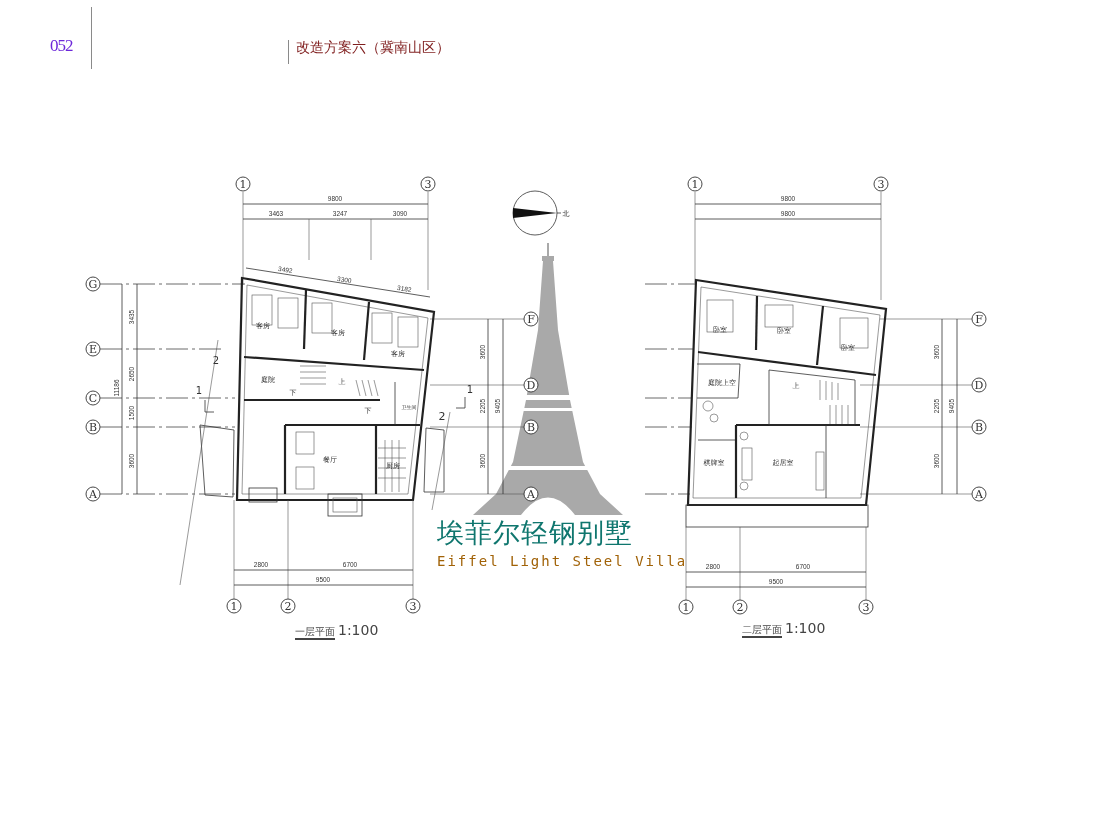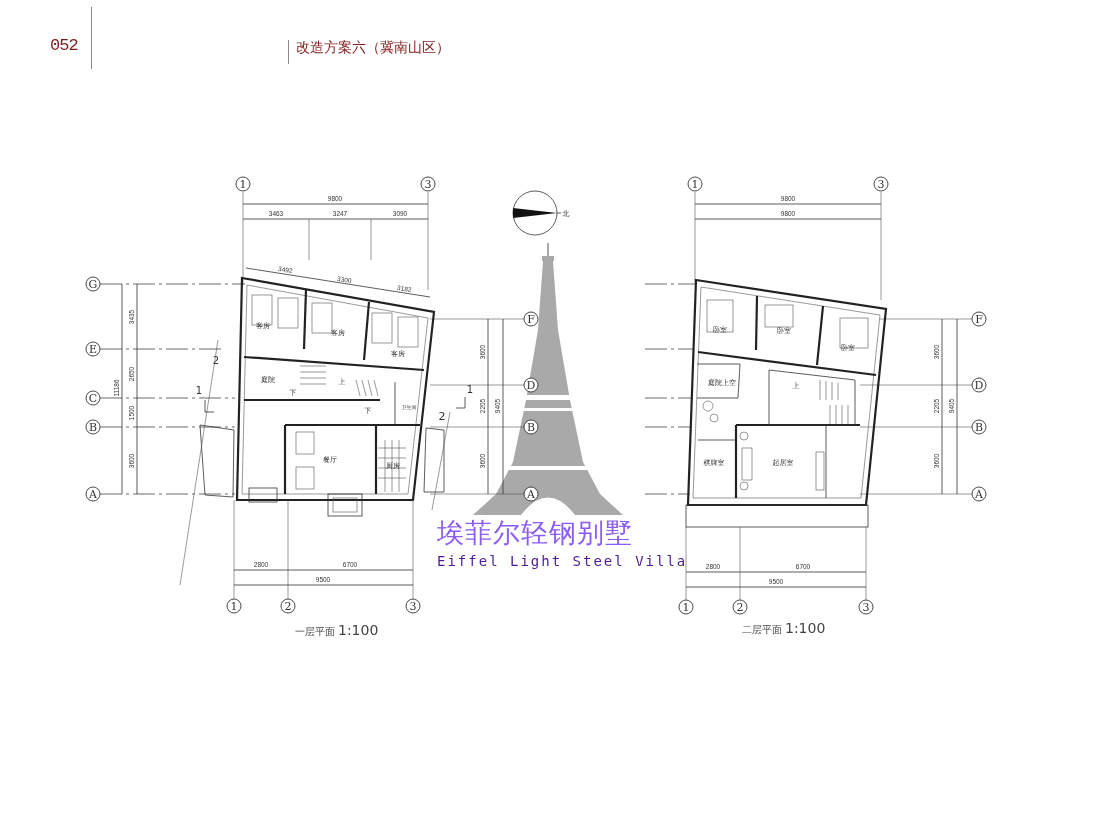--- a/index.html
+++ b/index.html
@@ -1,30 +1,30 @@
 <!DOCTYPE html>
 <html><head>
 <meta charset="utf-8">
 <style>
   html, body { margin:0; padding:0; background:#ffffff; }
   body { width:1101px; height:817px; position:relative; overflow:hidden;
          font-family:"Liberation Sans", "DejaVu Sans", sans-serif; color:#333; }
-  .page-number { position:absolute; left:50px; top:36px; font-size:17px; color:#7f1d1d;
-                 letter-spacing:-1px; font-family:Liberation Mono, monospace; font-weight:200; }
+  .page-number { position:absolute; left:50px; top:36px; font-size:17px; color:#6d28d9;
+                 letter-spacing:-1px; font-family:Liberation Serif, serif; font-weight:200; }
   .rule-v1 { position:absolute; left:91px; top:7px; width:1px; height:62px; background:#8a8a8a; }
   .rule-v2 { position:absolute; left:288px; top:40px; width:1px; height:24px; background:#8a8a8a; }
   .section-title { position:absolute; left:296px; top:39px; font-size:14px; color:#7f1d1d;
                    font-family:"DejaVu Sans", sans-serif; }
   svg.plans { position:absolute; left:0; top:0; }
   .caption { position:absolute; font-size:14px; color:#444; font-family:"DejaVu Sans", sans-serif; }
-  .caption .cn { font-size:10px; text-decoration-thickness:2px;
+  .caption .cn { font-size:10px; text-decoration:underline; text-decoration-thickness:2px;
                  text-underline-offset:3px; margin-right:3px; }
-  .watermark-cn { position:absolute; left:437px; top:515px; font-size:27px; color:#8b5cf6;
+  .watermark-cn { position:absolute; left:437px; top:515px; font-size:27px; color:#0f766e;
                   letter-spacing:1px; font-family:"DejaVu Sans", sans-serif; }
-  .watermark-en { position:absolute; left:437px; top:553px; font-size:14px; color:#4c1d95;
+  .watermark-en { position:absolute; left:437px; top:553px; font-size:14px; color:#a16207;
                   letter-spacing:2px; font-family:"DejaVu Sans Mono", monospace; }
 </style>
 </head>
 <body>
 
 <div class="page-number">052</div>
 <div class="rule-v1"></div>
 <div class="rule-v2"></div>
 <div class="section-title">改造方案六（冀南山区）</div>
 

